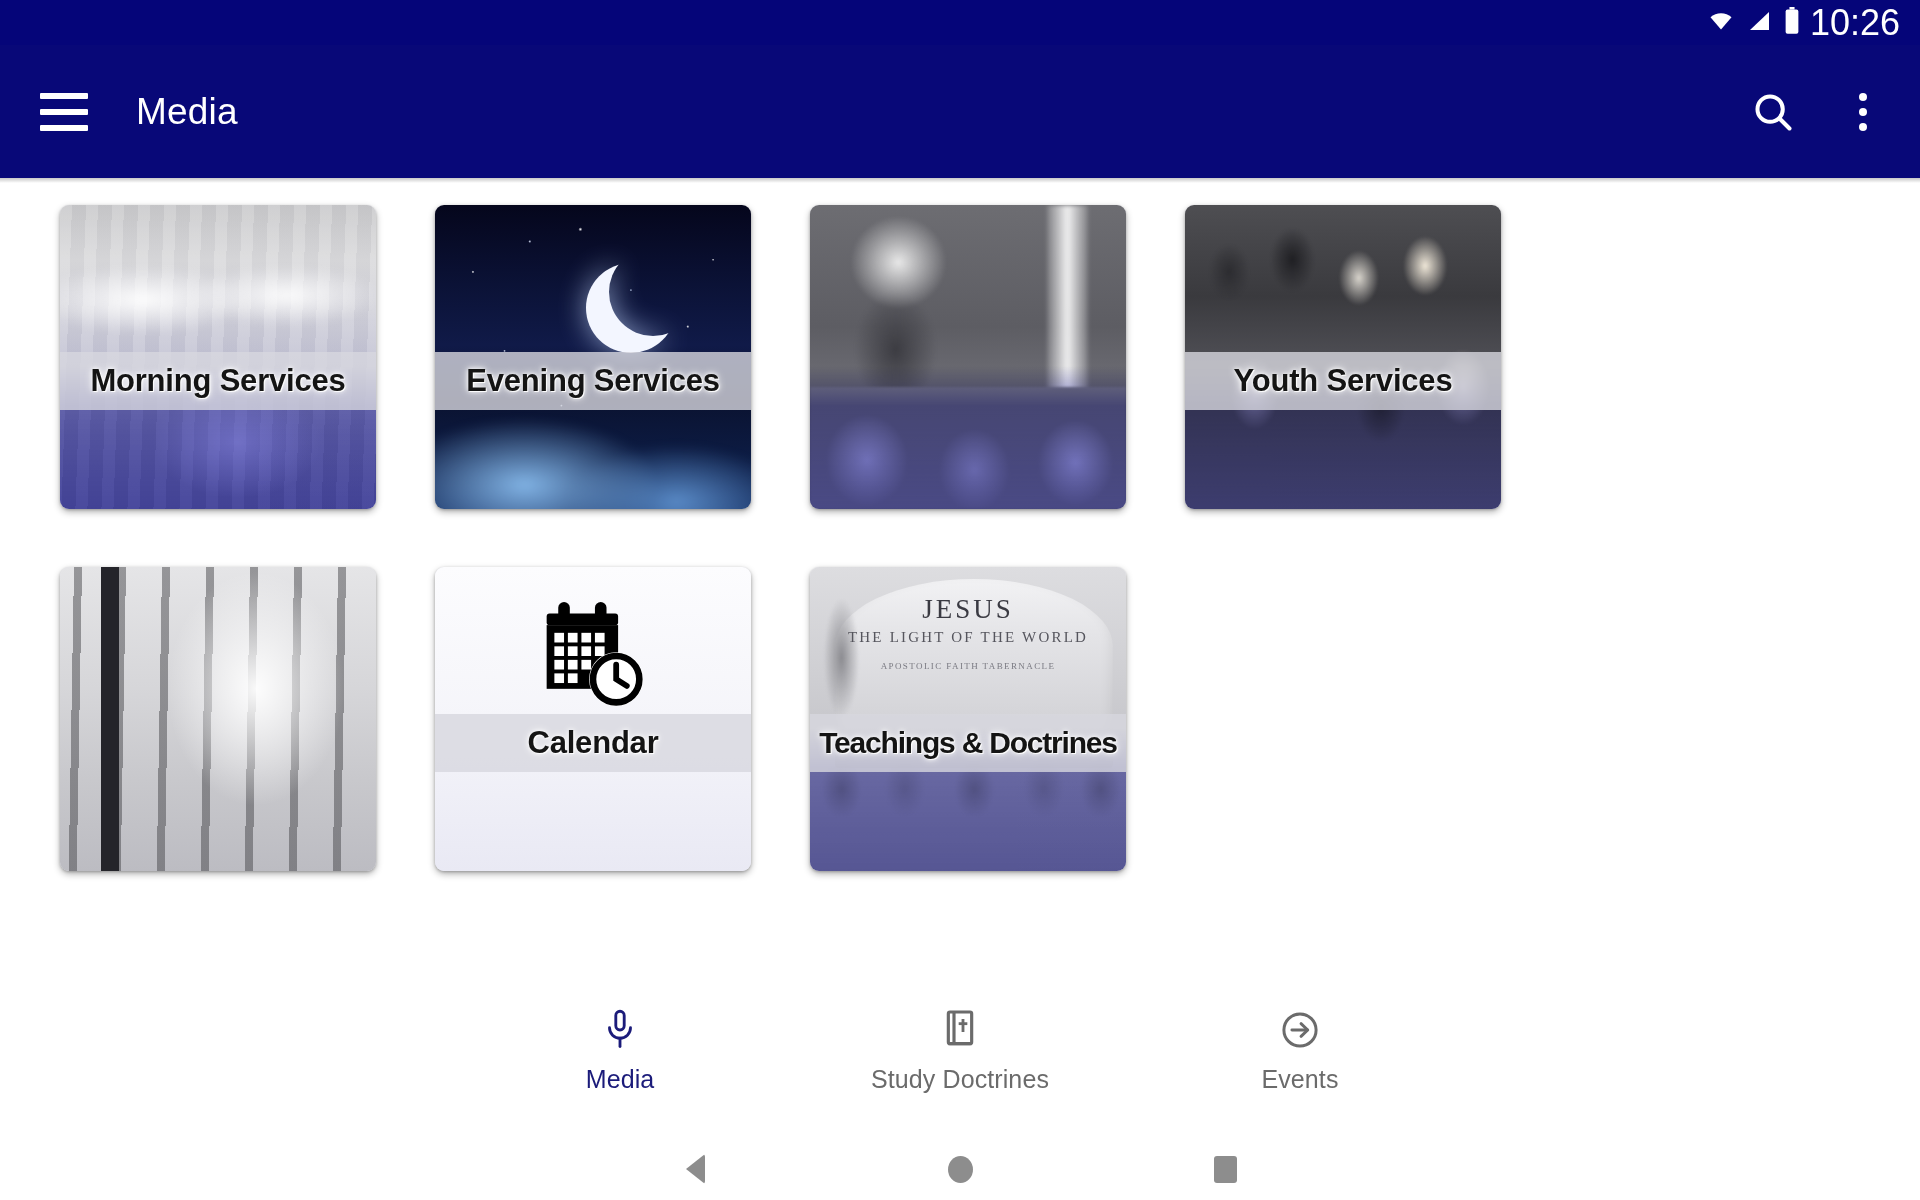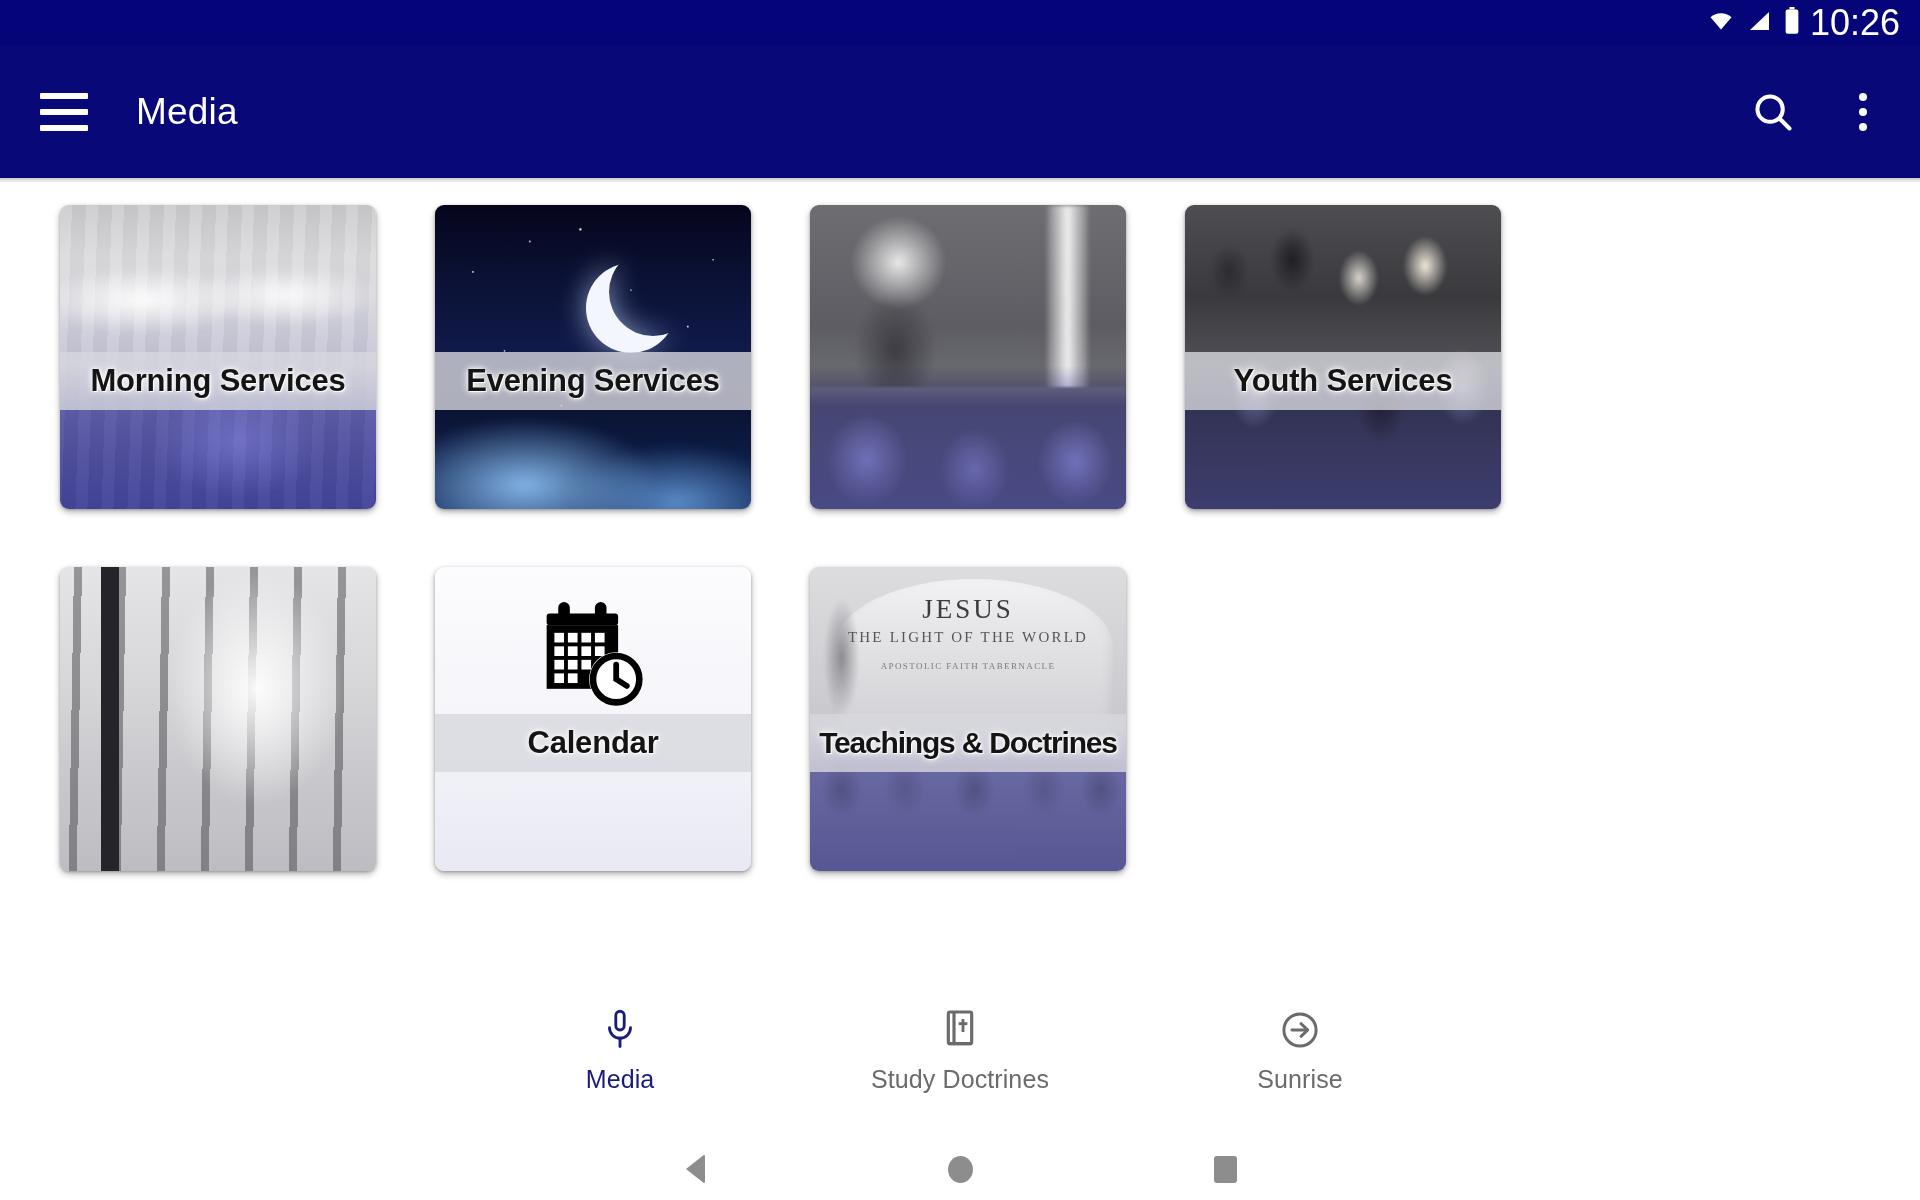--- a/index.html
+++ b/index.html
@@ -440,21 +440,21 @@
   </div>
 
   <div class="nav-item">
     <span class="nav-icon">
       <svg width="42" height="42" viewBox="0 0 24 24" fill="none" stroke="#6b6b6b" stroke-width="1.7" stroke-linecap="round" stroke-linejoin="round">
         <circle cx="12" cy="12" r="9.2"></circle>
           <line x1="7.4" y1="12" x2="16.2" y2="12"></line>
           <polyline points="12.6,8.4 16.4,12 12.6,15.6"></polyline>
       </svg>
     </span>
-    <span class="nav-label">Sunrise</span>
+    <span class="nav-label">Events</span>
   </div>
 
 </div>
 
 <div class="sysbar">
   <div class="sys-btn">
       <span class="sys-back"></span>
     </div>
   <div class="sys-btn">
       <span class="sys-home"></span>

